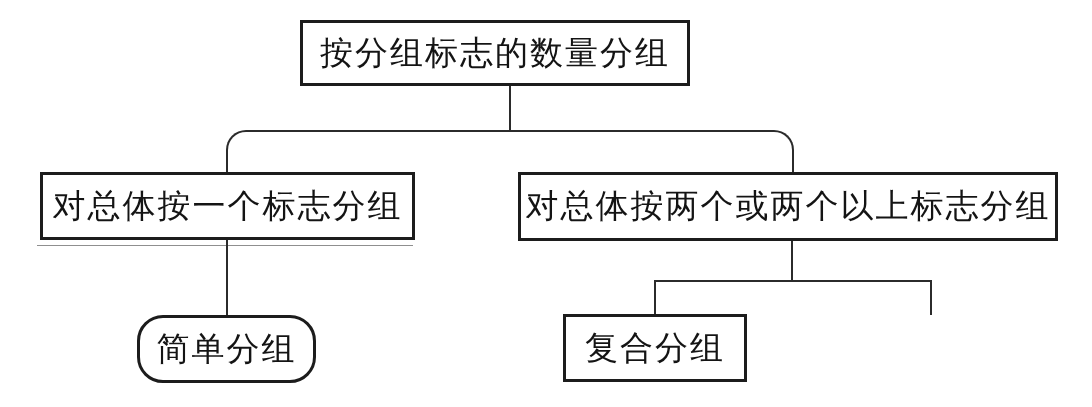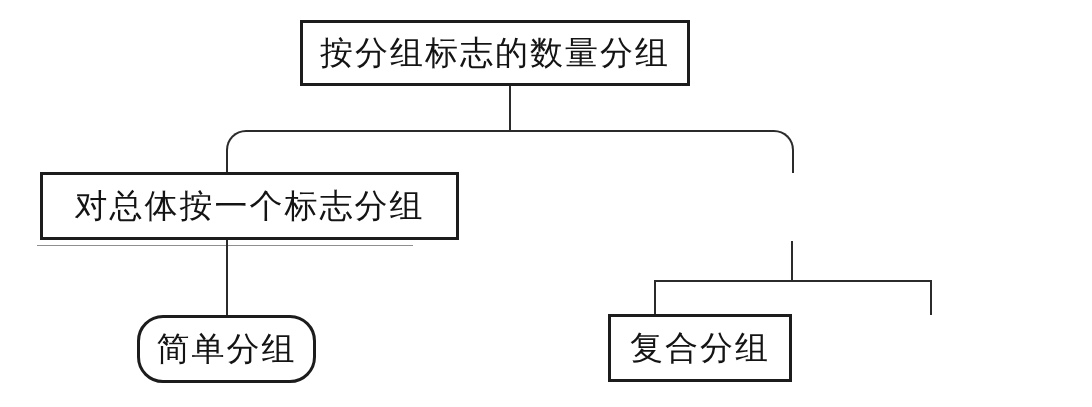--- a/index.html
+++ b/index.html
@@ -53,24 +53,24 @@
     z-index: 1;
   }
   .artifact {
     position: absolute;
     height: 1px;
     background: #8f8f8f;
     z-index: 0;
   }
   
   #node-root     { left: 300px; top: 20px;  width: 390px; height: 66px; }
-  #node-one      { left: 40px;  top: 172px; width: 419px; height: 68px; }
+  #node-one      { left: 40px;  top: 172px; width: 375px; height: 68px; }
   #node-multi    { left: 518px; top: 172px; width: 540px; height: 69px; }
   #node-simple   { left: 137px; top: 315px; width: 179px; height: 68px; border-radius: 26px; }
-  #node-compound { left: 563px; top: 314px; width: 184px; height: 68px; margin-left: 45px; }
+  #node-compound { left: 563px; top: 314px; width: 184px; height: 68px; }
   #node-parallel { left: 842px; top: 314px; width: 183px; height: 68px; }
   
   #stem-root   { left: 509px; top: 86px;  height: 45px; }
   #bracket-top { left: 226px; top: 130px; width: 568px; height: 43px; }
   #stem-one    { left: 226px; top: 240px; height: 75px; }
   #stem-multi  { left: 791px; top: 241px; height: 40px; }
   #splitter-low{ left: 654px; top: 280px; width: 278px; height: 35px; }
   #artifact-line { left: 37px; top: 245px; width: 376px; }
 </style>
 </head>
@@ -86,20 +86,23 @@
   <div class="artifact" id="artifact-line"></div>
 
   <div class="node" id="node-root">
     <span>按分组标志的数量分组</span>
   </div>
 
   <div class="node" id="node-one">
     <span>对总体按一个标志分组</span>
   </div>
 
+  <div class="node" id="node-multi">
+    <span>对总体按两个或两个以上标志分组</span>
+  </div>
 
   <div class="node" id="node-simple">
     <span>简单分组</span>
   </div>
 
   <div class="node" id="node-compound">
     <span>复合分组</span>
   </div>
 
 

